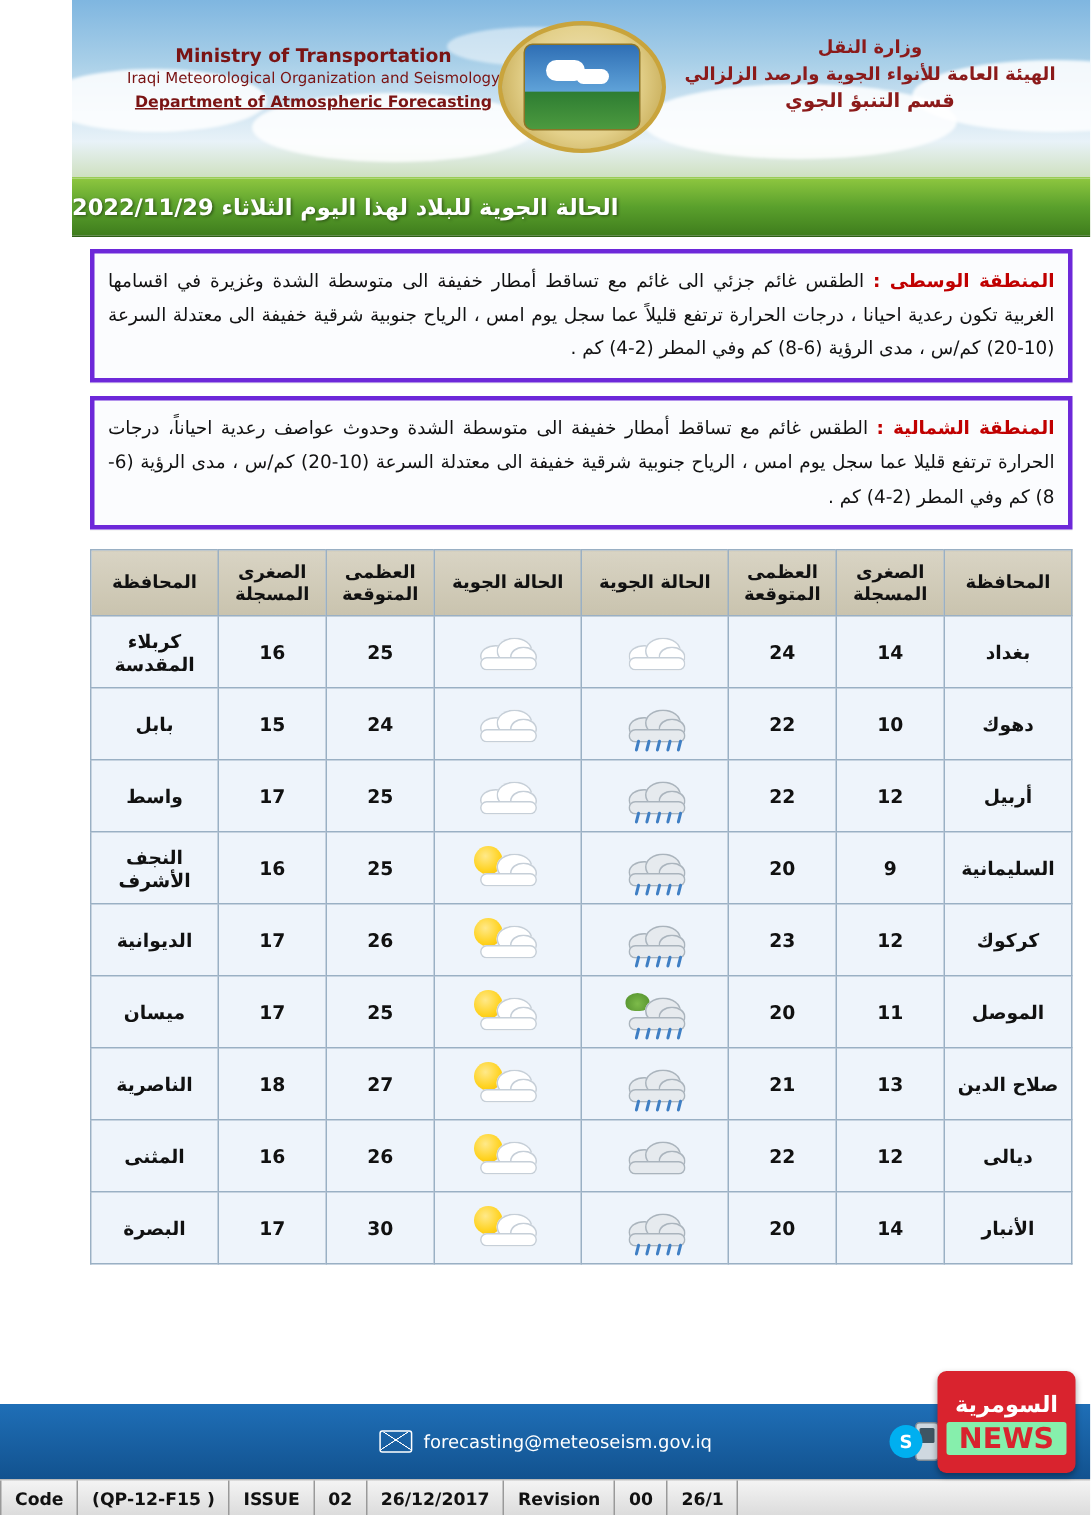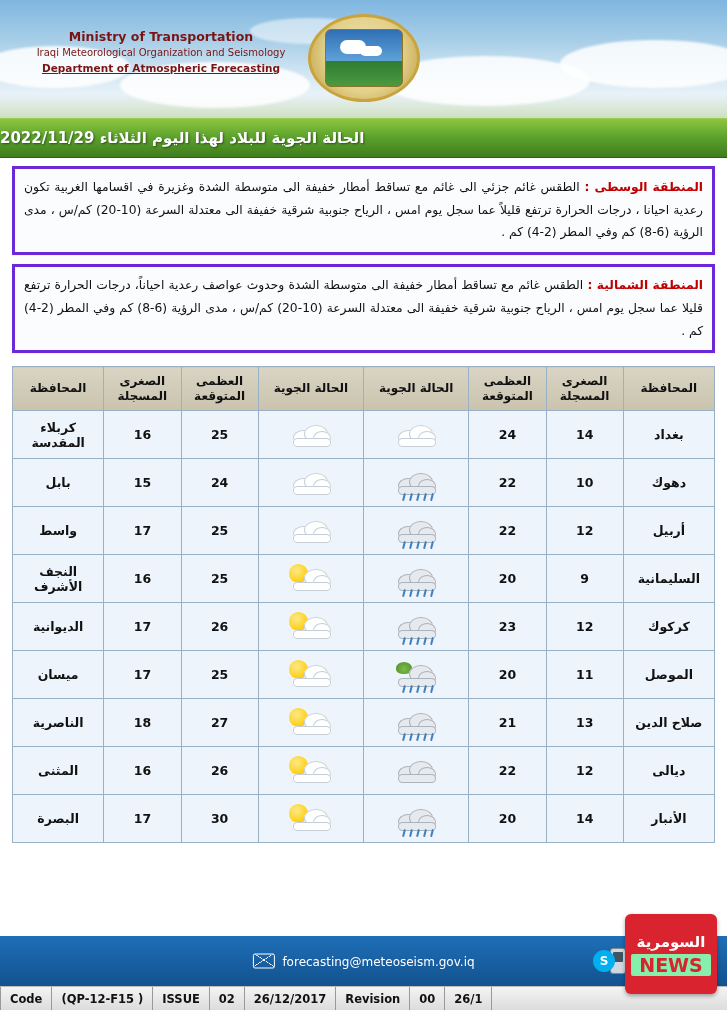--- a/index.html
+++ b/index.html
@@ -7,20 +7,21 @@
     margin: 0; padding: 0;
     width: 727px; height: 1024px;
     background: #ffffff;
     font-family: "DejaVu Sans", "Liberation Sans", sans-serif;
   }
   .page {
     position: relative;
     width: 727px; height: 1024px;
     overflow: hidden;
     background: #fff;
+    padding-left: 48px;
   }
 
   
   .header {
     position: relative;
     height: 118px;
     background: linear-gradient(to bottom, #7fb6e0 0%, #a8cfe8 35%, #cfe4f2 60%, #e8f2f8 80%, #cfe0c0 100%);
     overflow: hidden;
   }
   .cloud {
@@ -238,21 +239,21 @@
   }
   .mail-txt { color: #fff; font-size: 12px; }
   .skype {
     position: absolute; right: 112px; top: 50%; transform: translateY(-50%);
     width: 22px; height: 22px; border-radius: 50%;
     background: #00aff0; color: #fff; font-size: 12px; font-weight: bold;
     display: flex; align-items: center; justify-content: center;
   }
   .news-badge {
     position: absolute; right: 10px; top: -22px;
-    width: 92px; height: 80px;
+    width: 92px; height: 68px;
     background: #d9232e;
     border-radius: 6px;
     display: flex; flex-direction: column; align-items: center; justify-content: center;
     box-shadow: 0 2px 4px rgba(0,0,0,0.35);
     margin-left: 39px;
   }
   .news-badge .ar { color: #fff; font-size: 15px; font-weight: bold; direction: rtl; }
   .news-badge .en {
     margin-top: 3px; background: #86efac; color: #d9232e;
     font-size: 19px; font-weight: bold; padding: 0 8px; border-radius: 2px;
@@ -287,20 +288,25 @@
       <div class="l1">Ministry of Transportation</div>
       <div class="l2">Iraqi Meteorological Organization and Seismology</div>
       <div class="l3">Department of Atmospheric Forecasting</div>
     </div>
 
     <div class="logo">
       <div class="logo-inner"></div>
       <div class="logo-ring-text"></div>
     </div>
 
+    <div class="header-ar">
+      <div class="l1">وزارة النقل</div>
+      <div class="l2">الهيئة العامة للأنواء الجوية وارصد الزلزالي</div>
+      <div class="l3">قسم التنبؤ الجوي</div>
+    </div>
   </div>
 
   <div class="title-bar">
     <div class="t">الحالة الجوية للبلاد لهذا اليوم الثلاثاء  2022/11/29</div>
   </div>
 
   <div class="regions">
     <div class="region">
       <span class="rname">المنطقة الوسطى :</span><span> الطقس غائم جزئي الى غائم مع تساقط أمطار خفيفة الى متوسطة الشدة وغزيرة في اقسامها الغربية تكون رعدية احيانا ، درجات الحرارة ترتفع قليلاً عما سجل يوم امس ، الرياح جنوبية شرقية خفيفة الى معتدلة السرعة (10-20) كم/س ، مدى الرؤية (6-8) كم وفي المطر (2-4) كم  .</span>
     </div>

